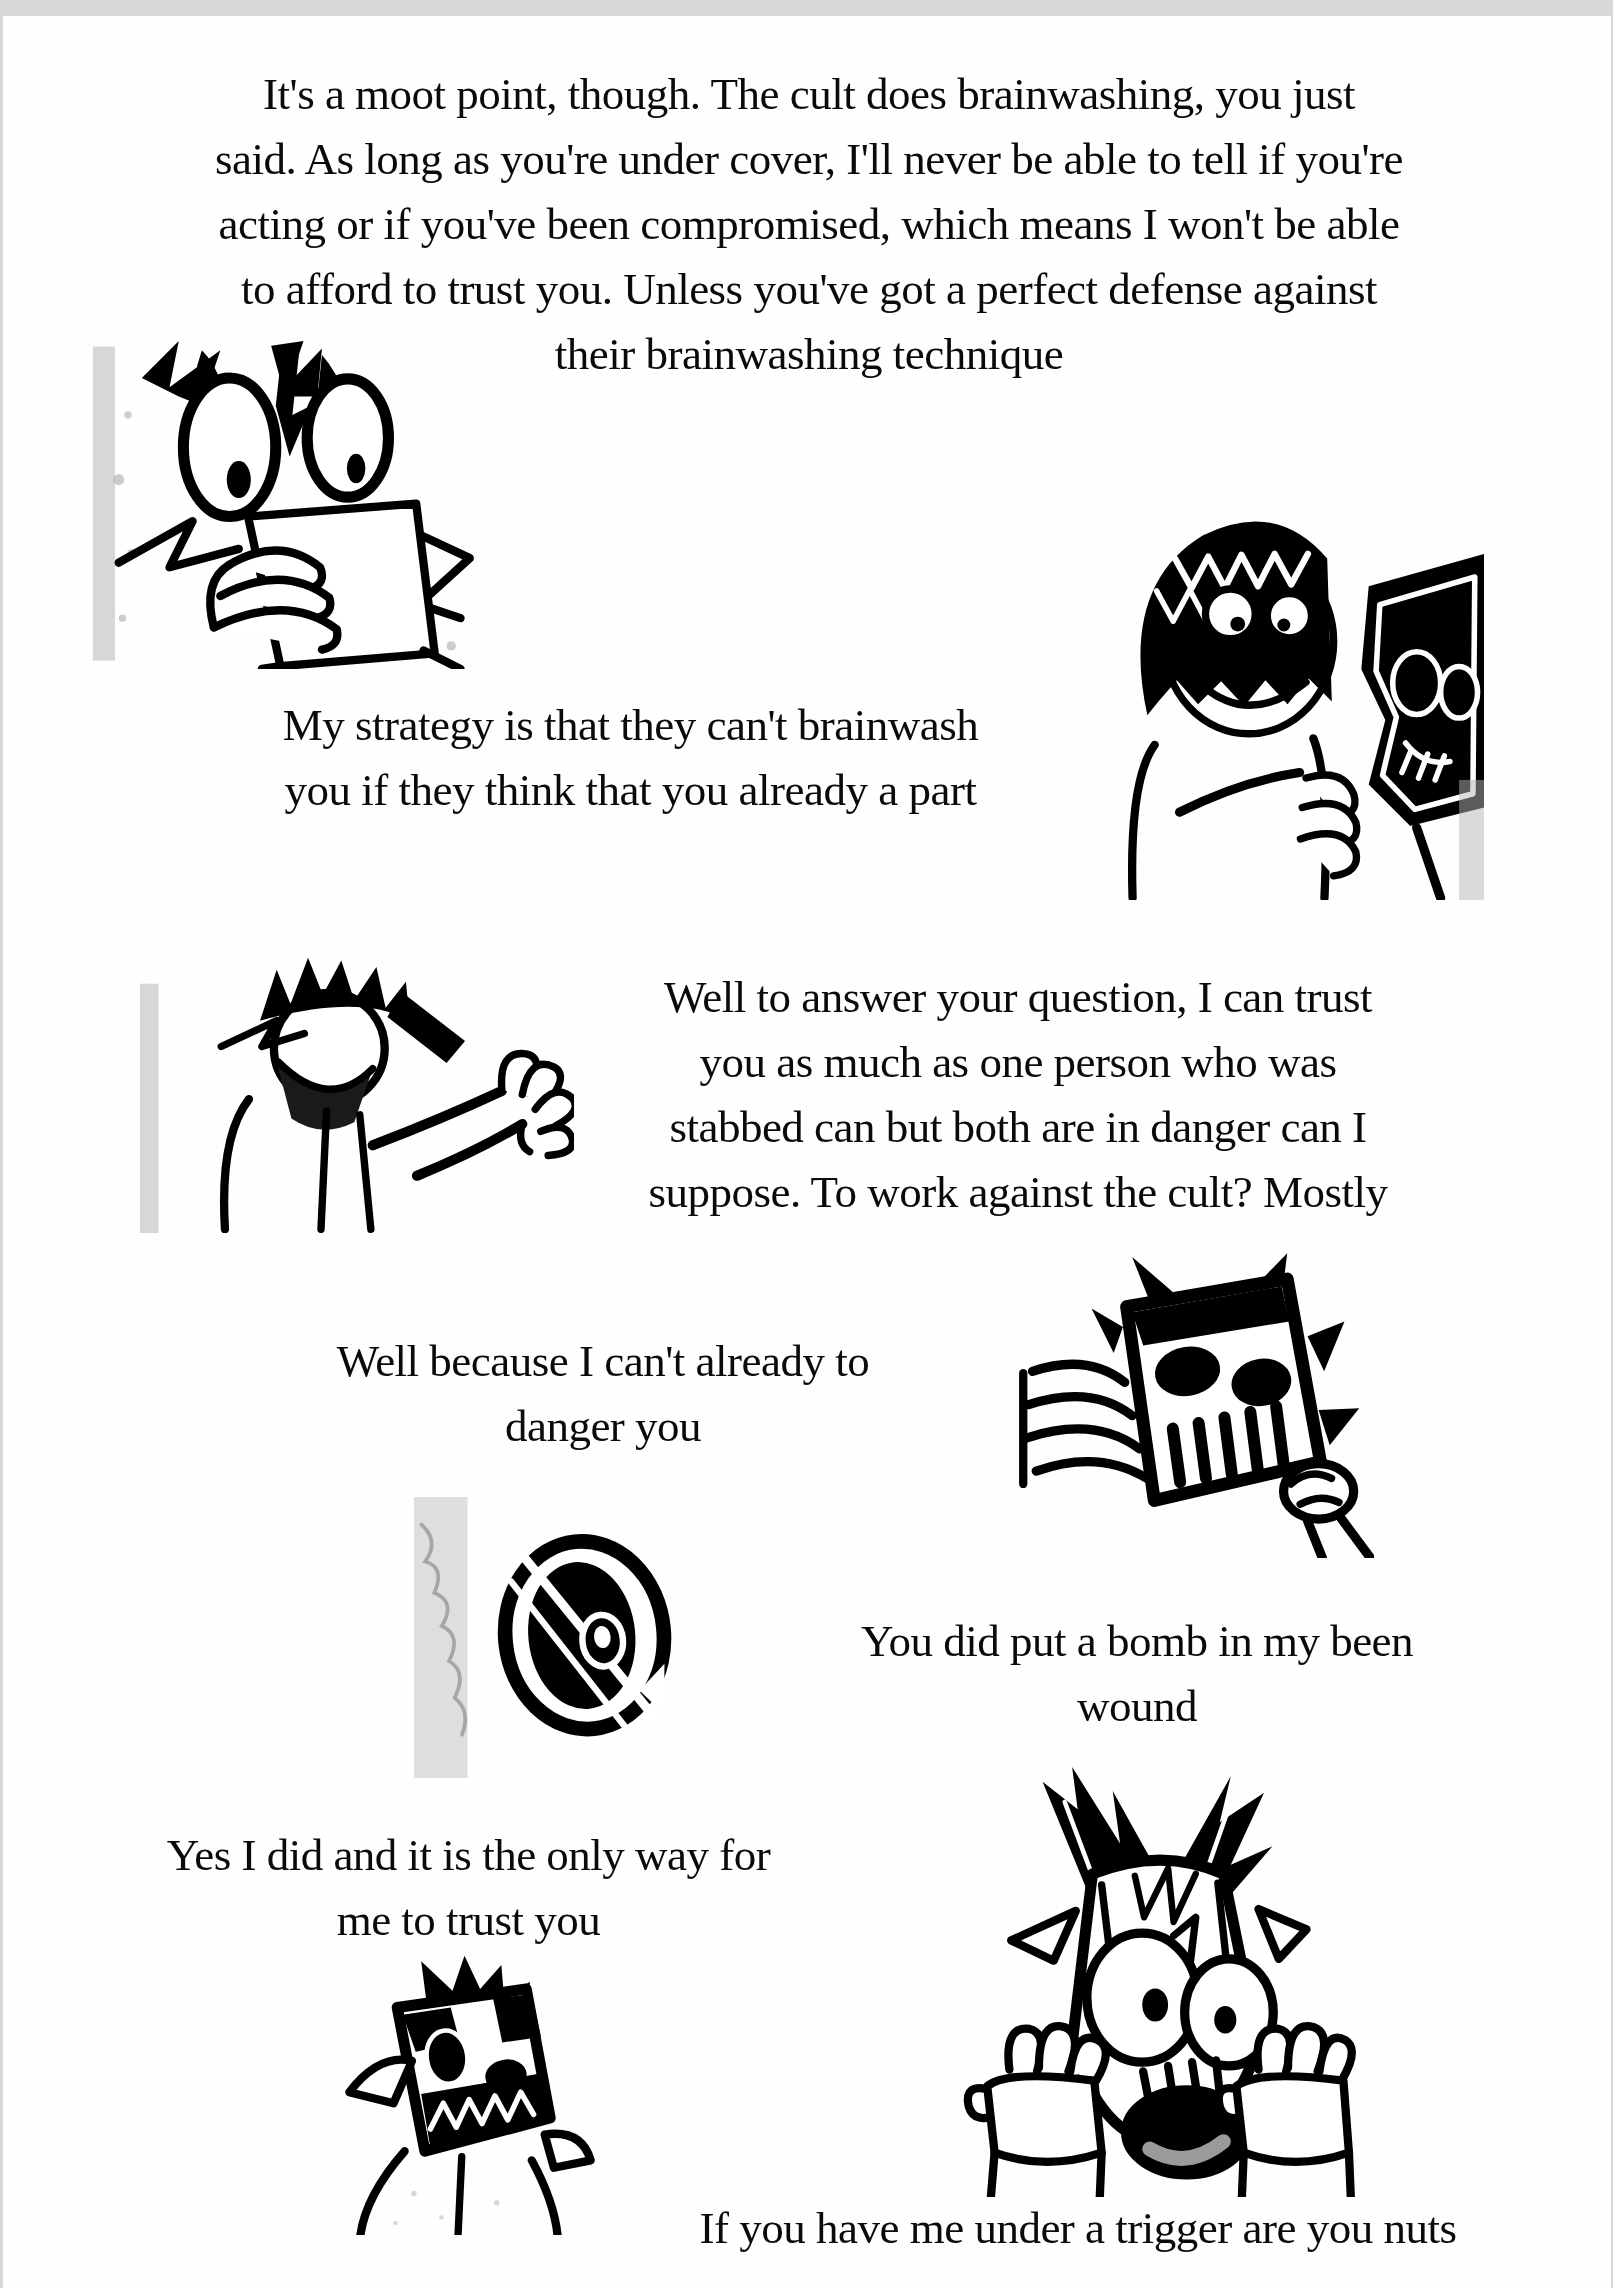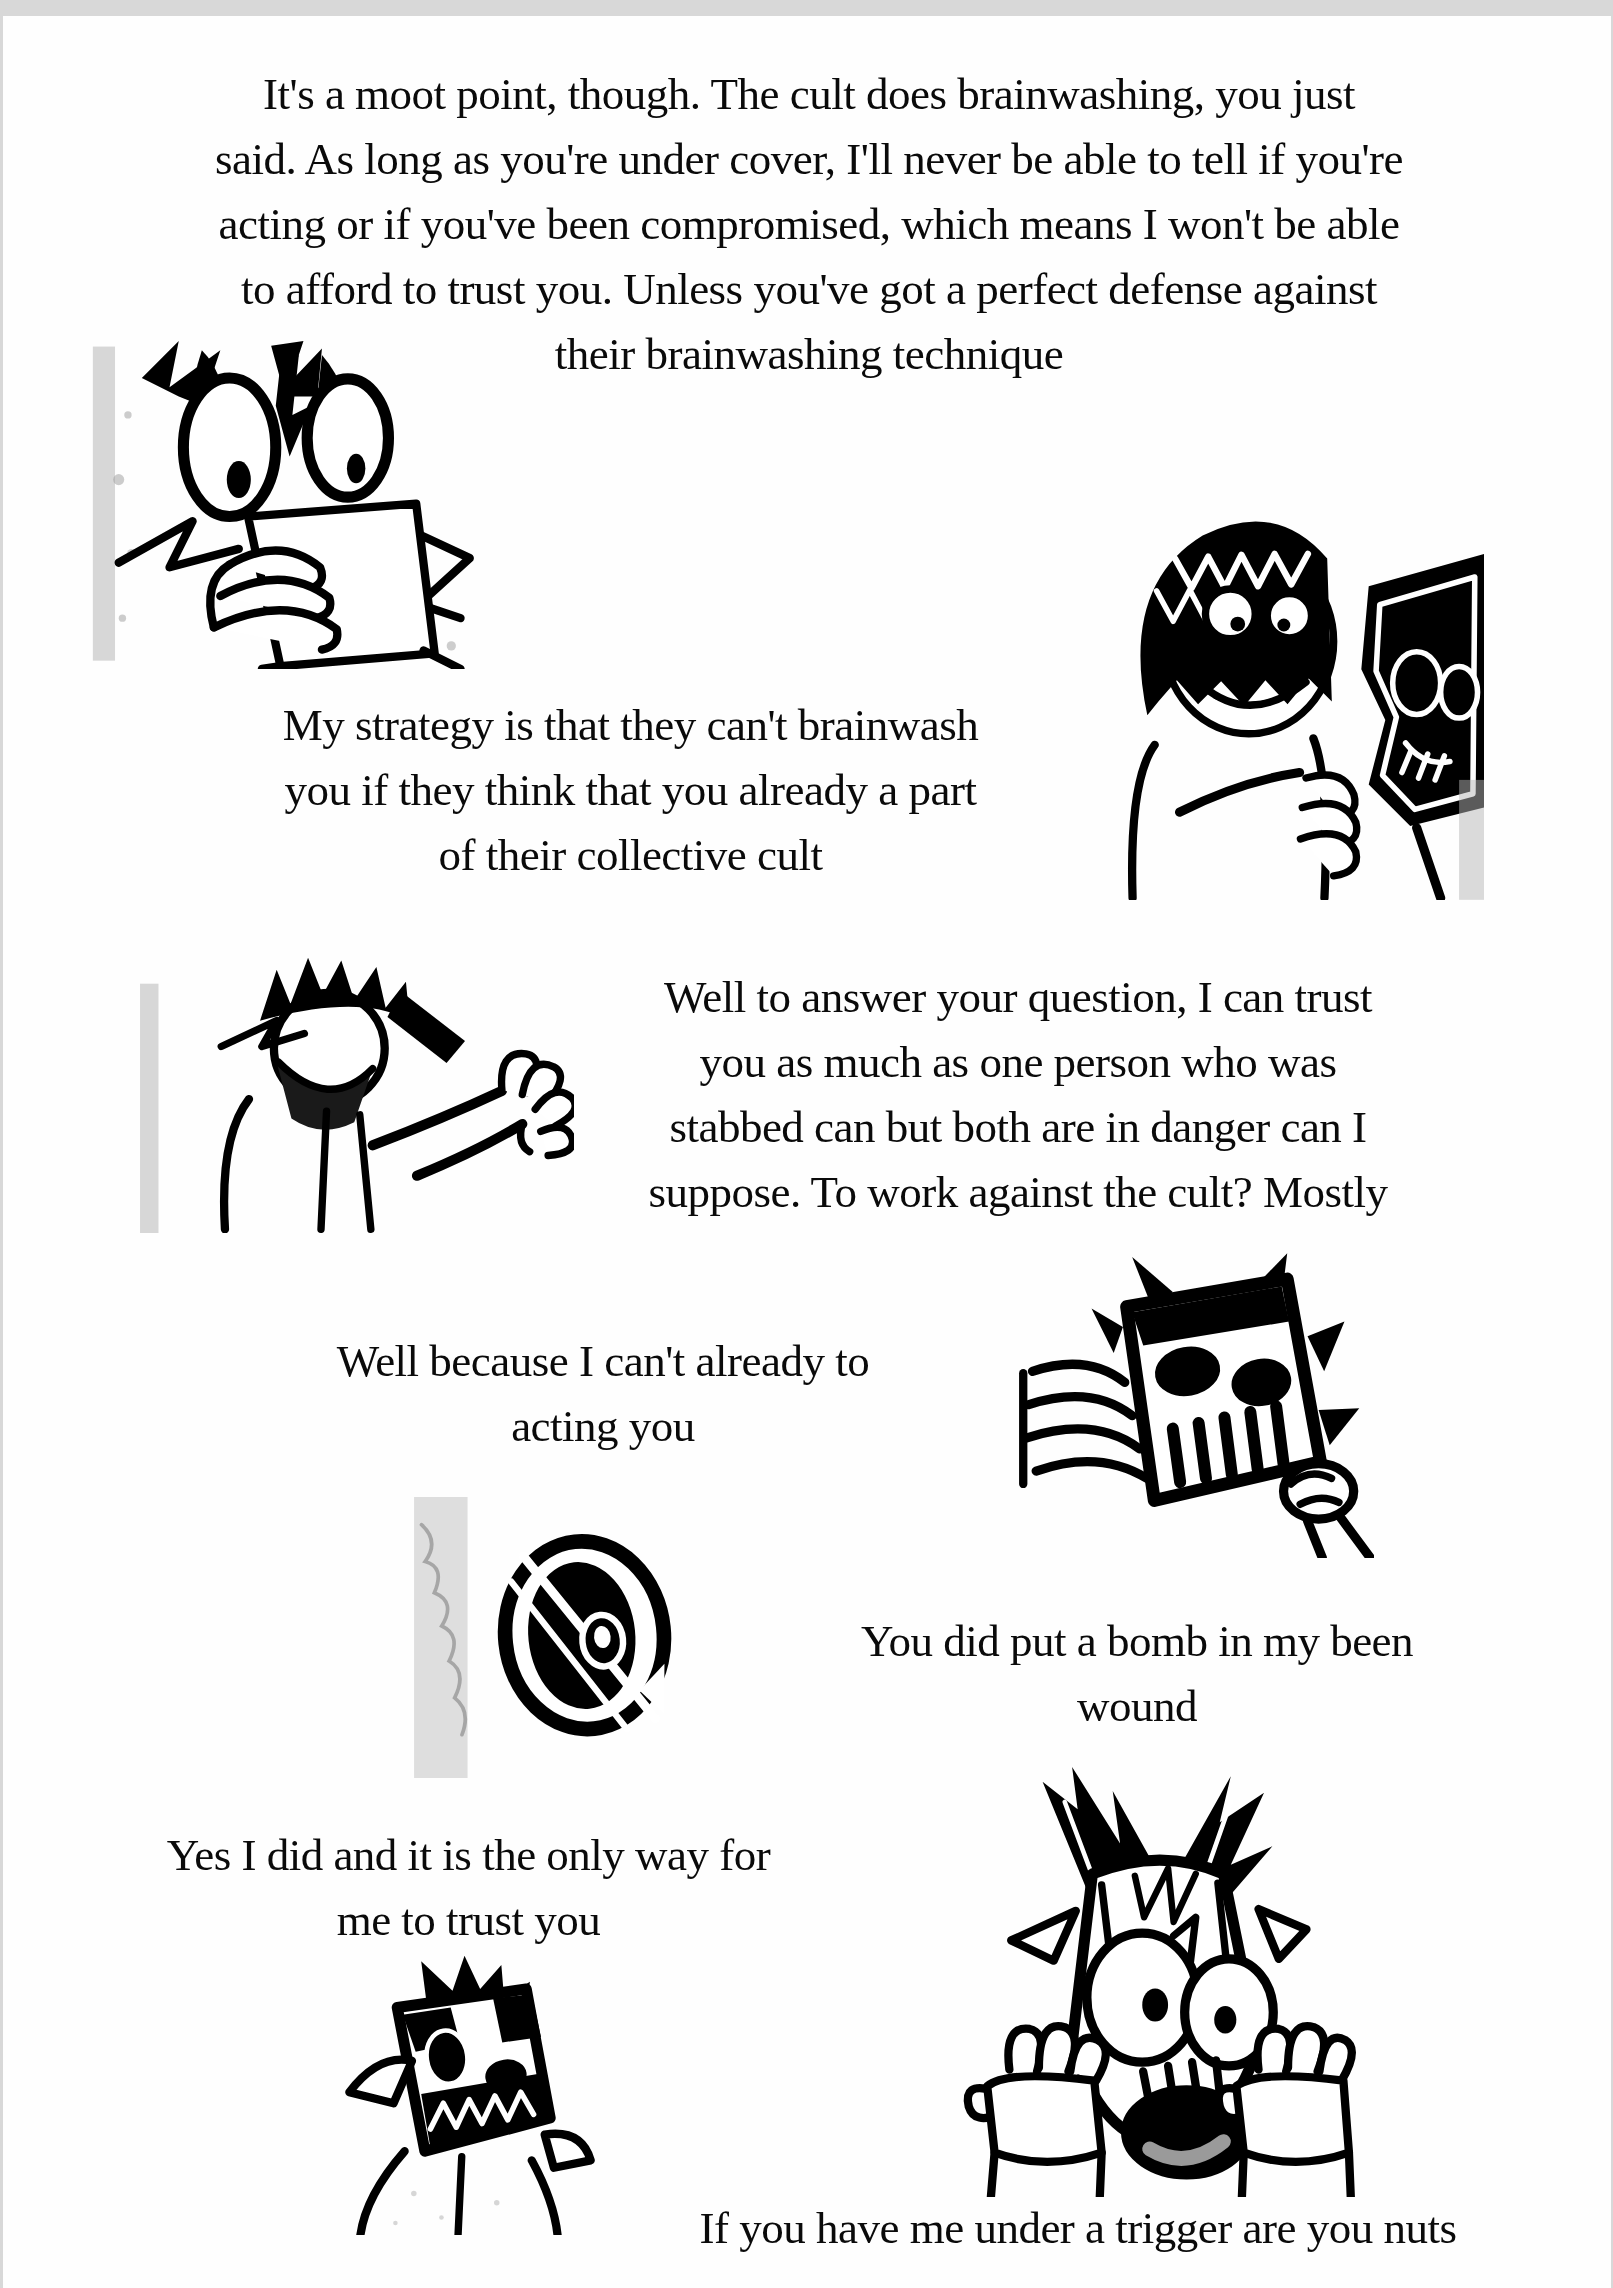--- a/index.html
+++ b/index.html
@@ -32,33 +32,32 @@
     <div class="ln">It's a moot point, though. The cult does brainwashing, you just</div>
     <div class="ln">said. As long as you're under cover, I'll never be able to tell if you're</div>
     <div class="ln">acting or if you've been compromised, which means I won't be able</div>
     <div class="ln">to afford to trust you. Unless you've got a perfect defense against</div>
     <div class="ln">their brainwashing technique</div>
   </div>
 
   <div class="dialogue" style="left:171px;top:677px;width:914px;">
     <div class="ln">My strategy is that they can't brainwash</div>
     <div class="ln">you if they think that you already a part</div>
-    <div class="ln">of their collective cult</div>
   </div>
 
   <div class="dialogue" style="left:545px;top:949px;width:941px;">
     <div class="ln">Well to answer your question, I can trust</div>
     <div class="ln">you as much as one person who was</div>
     <div class="ln">stabbed can but both are in danger can I</div>
     <div class="ln">suppose. To work against the cult? Mostly</div>
   </div>
 
   <div class="dialogue" style="left:268px;top:1313px;width:665px;">
     <div class="ln">Well because I can't already to</div>
-    <div class="ln">acting you</div>
+    <div class="ln">danger you</div>
   </div>
 
   <div class="dialogue" style="left:784px;top:1593px;width:701px;">
     <div class="ln">You did put a bomb in my been</div>
     <div class="ln">wound</div>
   </div>
 
   <div class="dialogue" style="left:591px;top:2180px;width:969px;">
     <div class="ln">If you have me under a trigger are you nuts</div>
   </div>

